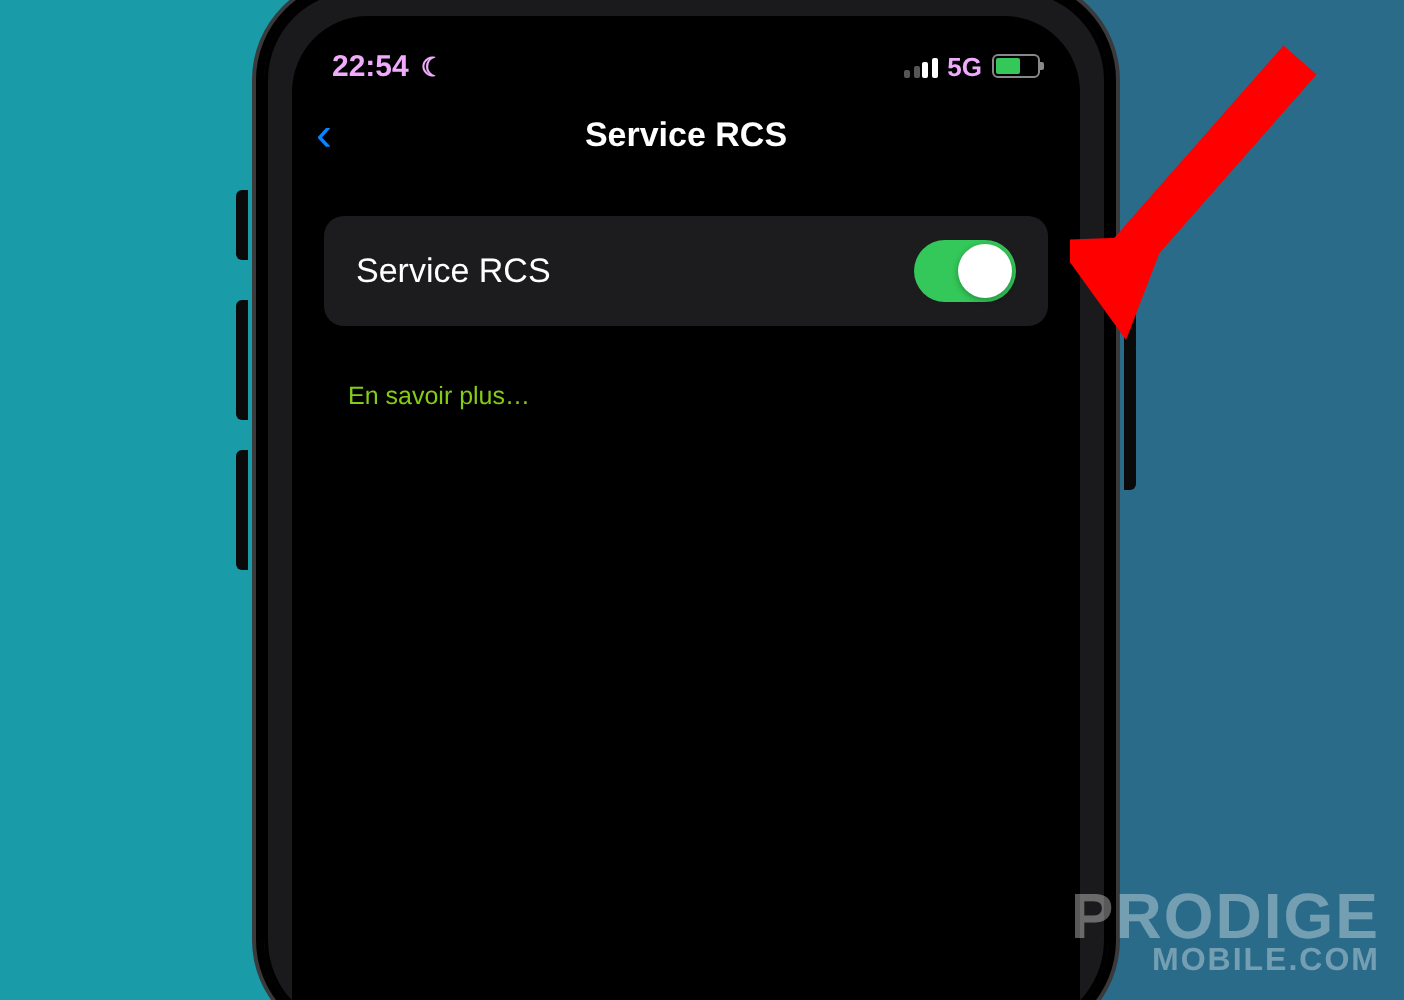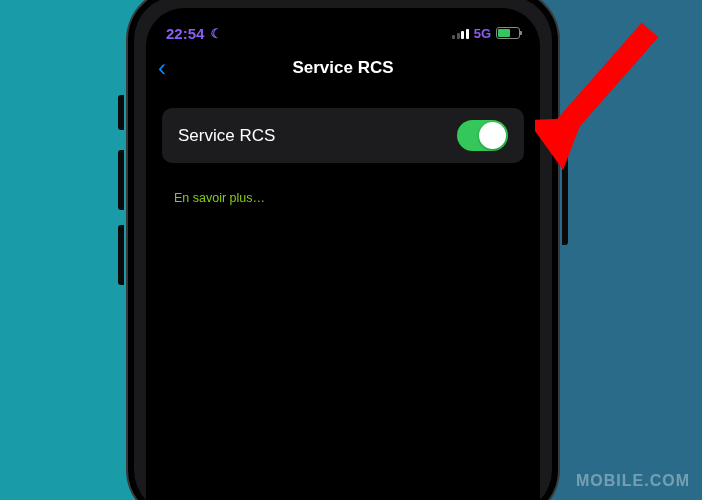--- a/index.html
+++ b/index.html
@@ -87,21 +87,21 @@
       border-radius: 0 0 20px 20px;
       z-index: 10;
     }
     
     .status-bar {
       display: flex;
       justify-content: space-between;
       align-items: center;
       padding: 10px 20px 0;
       height: 40px;
-      color: #8b5cf6;
+      color: #f0abfc;
       font-size: 15px;
       font-weight: 600;
     }
     
     .status-left {
       display: flex;
       align-items: center;
       gap: 6px;
     }
     
@@ -316,14 +316,15 @@
   <defs>
     <marker id="ah" markerWidth="12" markerHeight="12" refX="2" refY="6" orient="auto">
       <polygon points="0,0 12,6 0,12" fill="#ff0000"></polygon>
     </marker>
   </defs>
   <line x1="115" y1="20" x2="20" y2="128" stroke="#ff0000" stroke-width="22"></line>
   <polygon points="-8,110 48,108 28,160" fill="#ff0000" transform="translate(0,0)"></polygon>
 </svg>
 
 <div class="watermark">
+  <div class="watermark-top">PRODIGE</div>
   <div class="watermark-bottom">MOBILE.COM</div>
 </div>
 
 </body></html>

